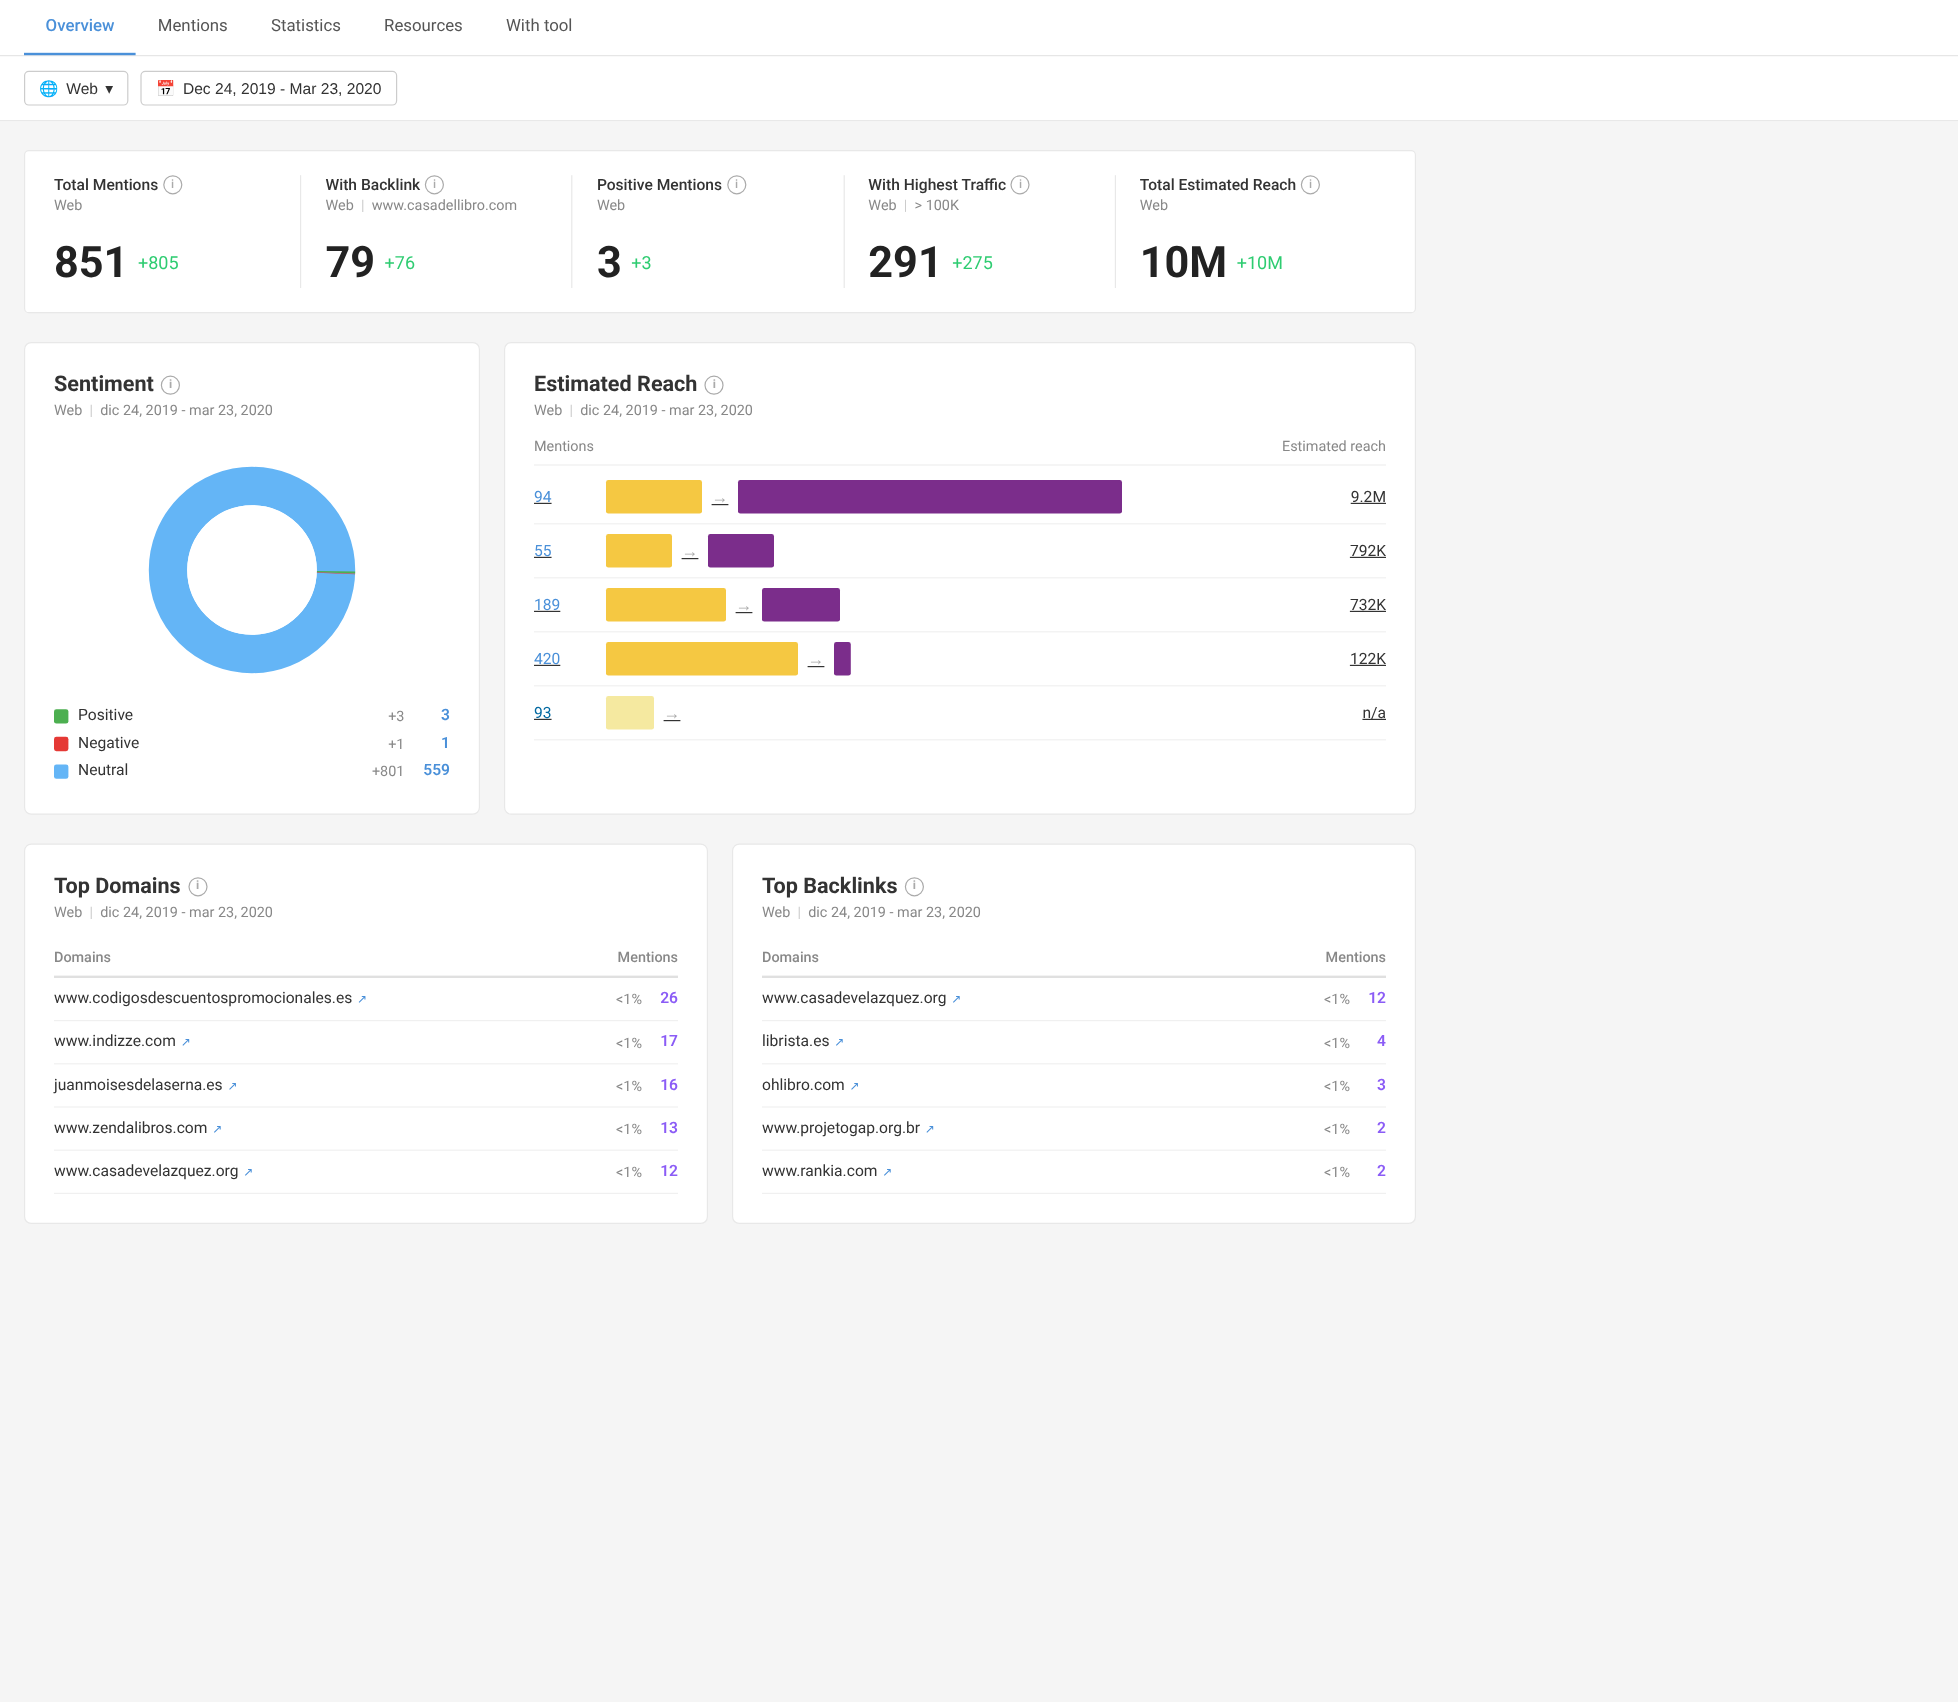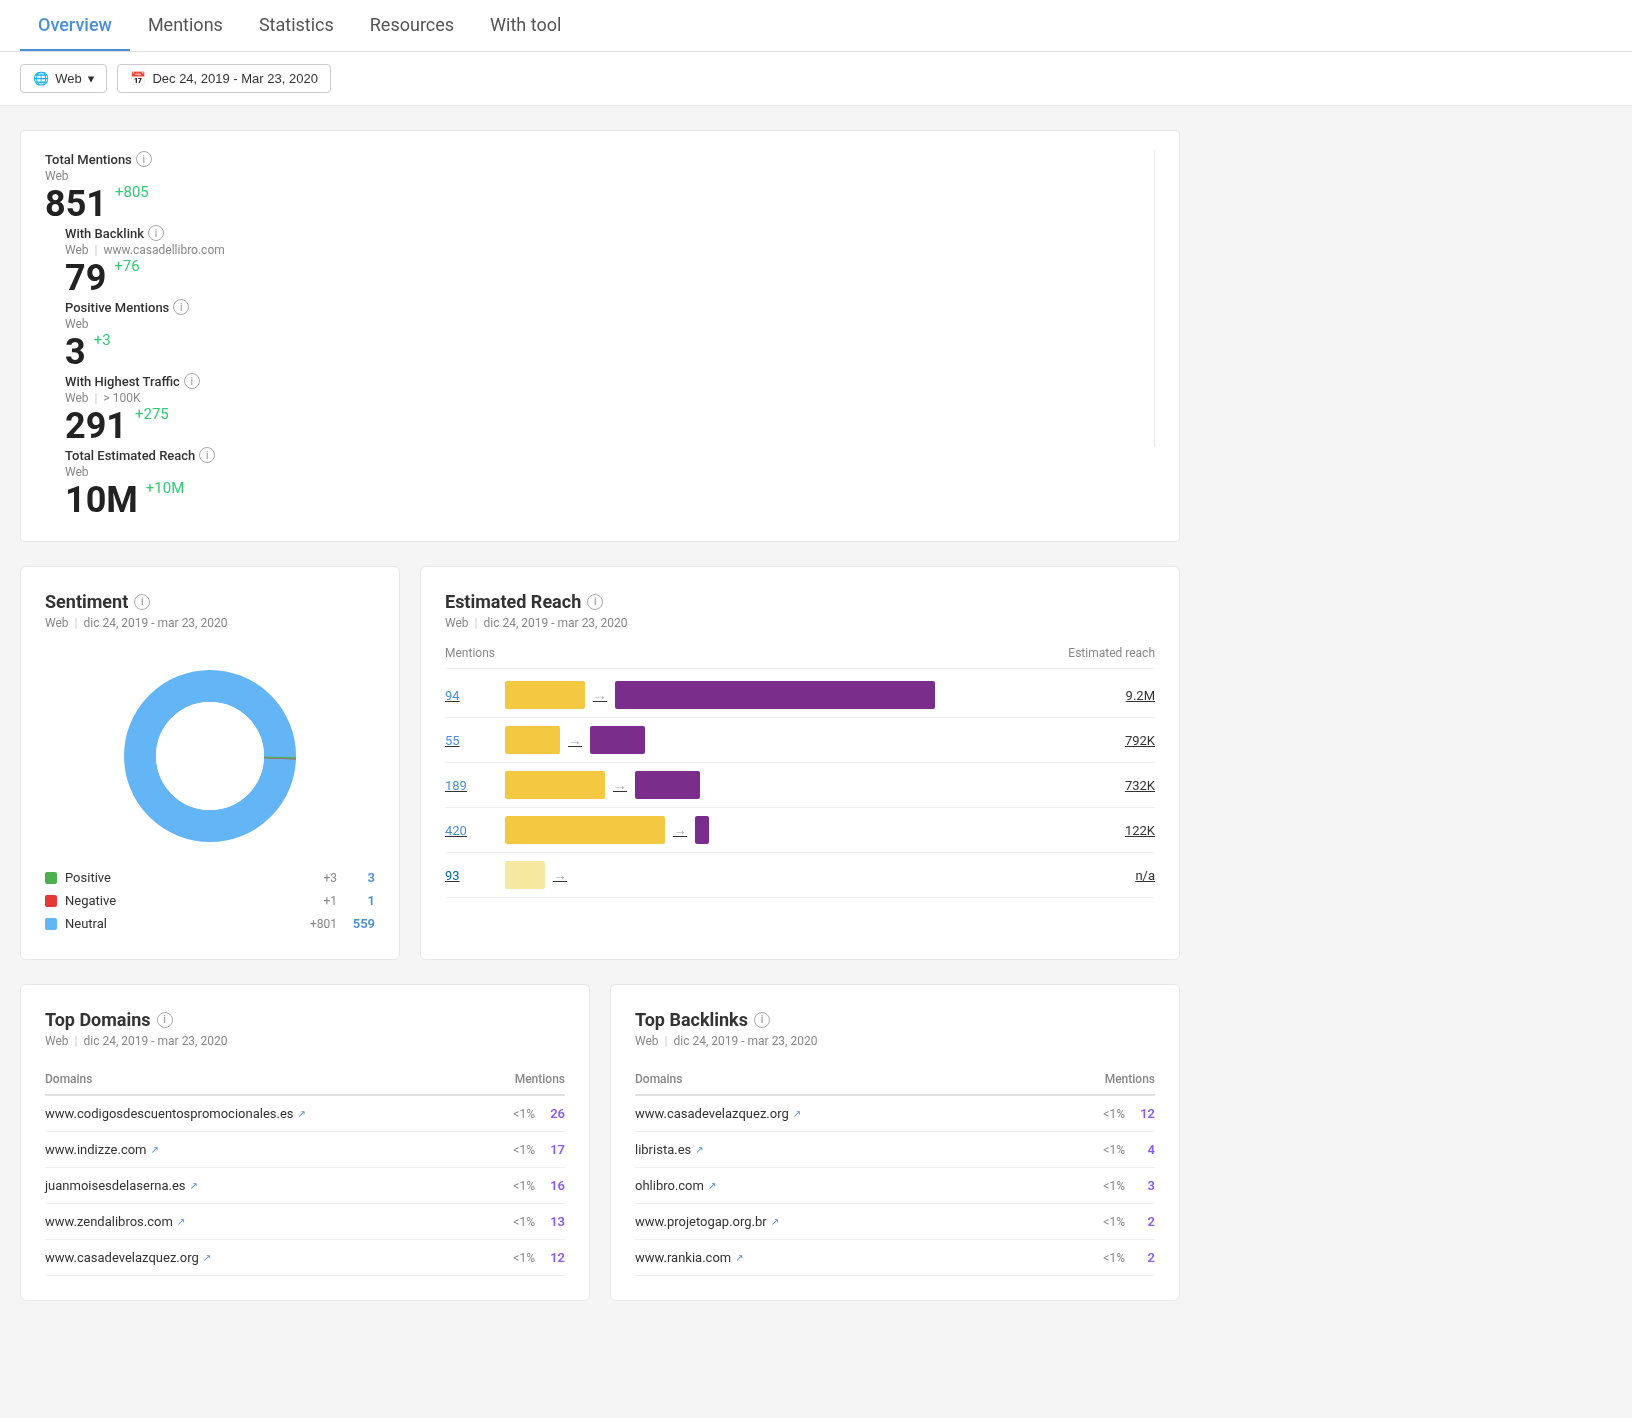--- a/index.html
+++ b/index.html
@@ -1,33 +1,33 @@
 <!DOCTYPE html>
 <html><head>
   <meta charset="utf-8">
   <style>
     * { box-sizing: border-box; margin: 0; padding: 0; }
     body { font-family: -apple-system, BlinkMacSystemFont, 'Segoe UI', Roboto, sans-serif; background: #f5f5f5; color: #333; font-size: 14px; }
 
     .tab-bar { background: #fff; border-bottom: 1px solid #e0e0e0; display: flex; align-items: center; padding: 0 20px; }
-    .tab { padding: 14px 18px; cursor: pointer; border-bottom: 2px solid transparent; color: #555; font-size: 18px; }
+    .tab { padding: 14px 18px; cursor: pointer; border-bottom: 2px solid transparent; color: #555; font-size: 14px; }
     .tab.active { border-bottom: 2px solid #4a90d9; color: #4a90d9; font-weight: 500; }
 
     .toolbar { background: #fff; padding: 12px 20px; display: flex; align-items: center; gap: 10px; border-bottom: 1px solid #e8e8e8; }
     .btn-filter { border: 1px solid #ccc; background: #fff; border-radius: 4px; padding: 6px 12px; cursor: pointer; display: flex; align-items: center; gap: 6px; font-size: 13px; color: #333; }
 
     .main-content { padding: 24px 20px; max-width: 1200px; }
 
-    .stats-row { display: flex; gap: 0; background: #fff; border-radius: 4px; padding: 20px 24px; margin-bottom: 24px; border: 1px solid #e8e8e8; flex-direction: column; }
+    .stats-row { display: flex; gap: 0; background: #fff; border-radius: 4px; padding: 20px 24px; margin-bottom: 24px; border: 1px solid #e8e8e8; }
     .stat-item { flex: 1; padding: 0 20px; border-right: 1px solid #e8e8e8; }
     .stat-item:first-child { padding-left: 0; }
     .stat-item:last-child { border-right: none; }
     .stat-label { font-size: 13px; color: #333; font-weight: 500; display: flex; align-items: center; gap: 4px; }
     .stat-sub { font-size: 12px; color: #888; margin-top: 2px; display: flex; align-items: center; gap: 6px; }
-    .stat-value { font-size: 36px; font-weight: 700; color: #222; margin-top: 0; display: flex; align-items: flex-start; gap: 8px; }
+    .stat-value { font-size: 36px; font-weight: 700; color: #222; margin-top: 20px; display: flex; align-items: center; gap: 8px; }
     .stat-delta { font-size: 15px; color: #2ecc71; font-weight: 400; }
 
     .charts-row { display: flex; gap: 20px; margin-bottom: 24px; }
 
     .card { background: #fff; border: 1px solid #e8e8e8; border-radius: 6px; padding: 24px; }
     .card-title { font-size: 18px; font-weight: 700; display: flex; align-items: center; gap: 6px; margin-bottom: 4px; }
     .card-sub { font-size: 12px; color: #888; margin-bottom: 16px; display: flex; align-items: center; gap: 6px; }
     .info-icon { width: 16px; height: 16px; border-radius: 50%; border: 1px solid #aaa; display: inline-flex; align-items: center; justify-content: center; font-size: 10px; color: #aaa; cursor: pointer; }
 
     .sentiment-card { flex: 0 0 380px; }

